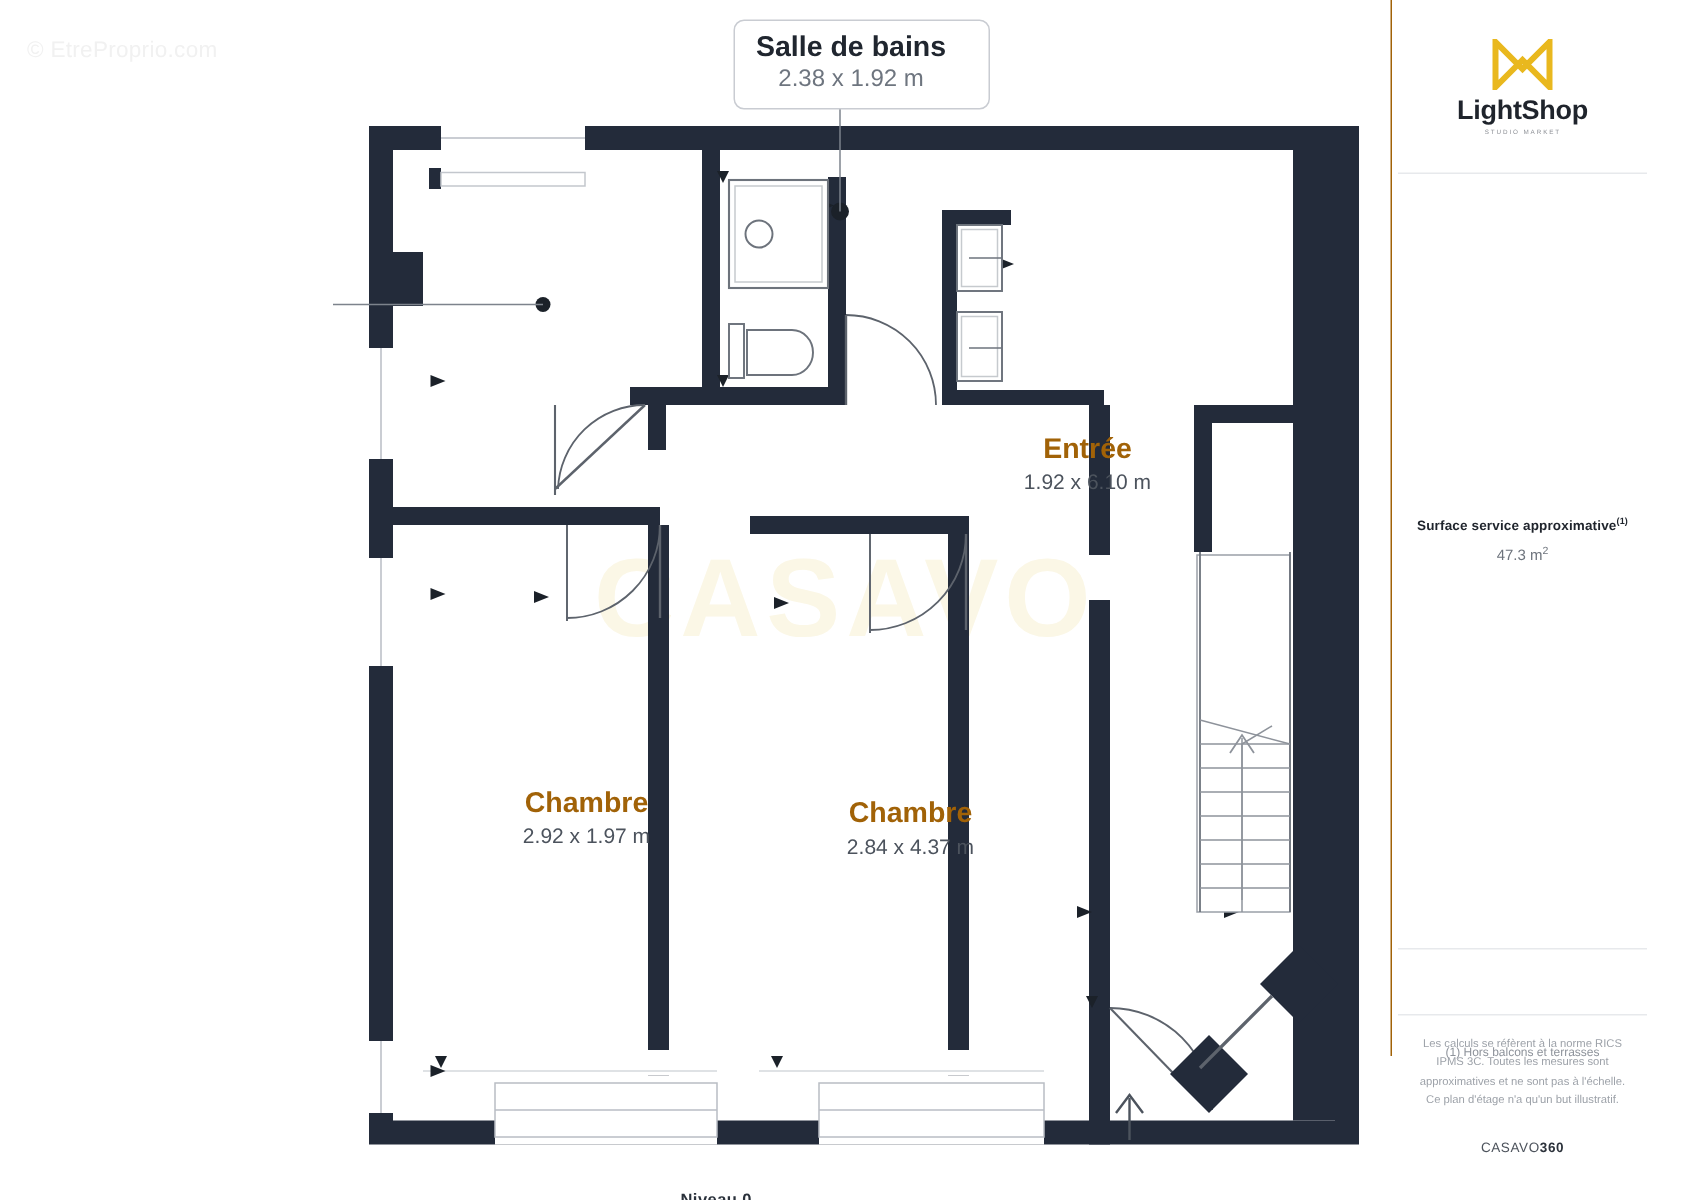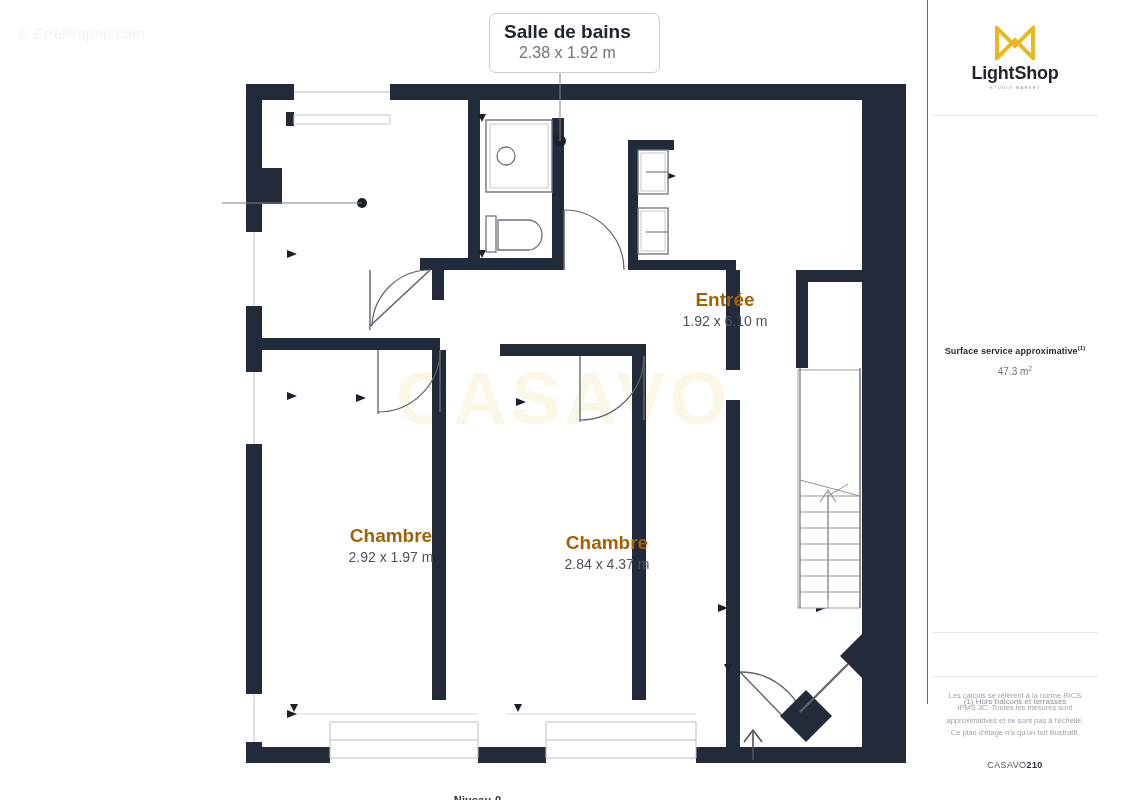--- a/index.html
+++ b/index.html
@@ -449,18 +449,18 @@
       </div>
     </div>
 
     <div class="sb-divider" style="top:632px;"></div>
     <div class="sb-cell" id="sb-footnote">(1) Hors balcons et terrasses</div>
     <div class="sb-divider" style="top:676px;"></div>
 
     <div class="sb-cell" id="sb-disclaimer">Les calculs se réfèrent à la norme RICS IPMS 3C. Toutes les mesures sont approximatives et ne sont pas à l'échelle. Ce plan d'étage n'a qu'un but illustratif.</div>
 
     <div class="sb-cell" id="sb-brand">
-      <span>CASAVO</span><span class="brand-bold">210</span>
+      <span>CASAVO</span><span class="brand-bold">360</span>
     </div>
 
   </div>
 
 </div>
 
 </body></html>

